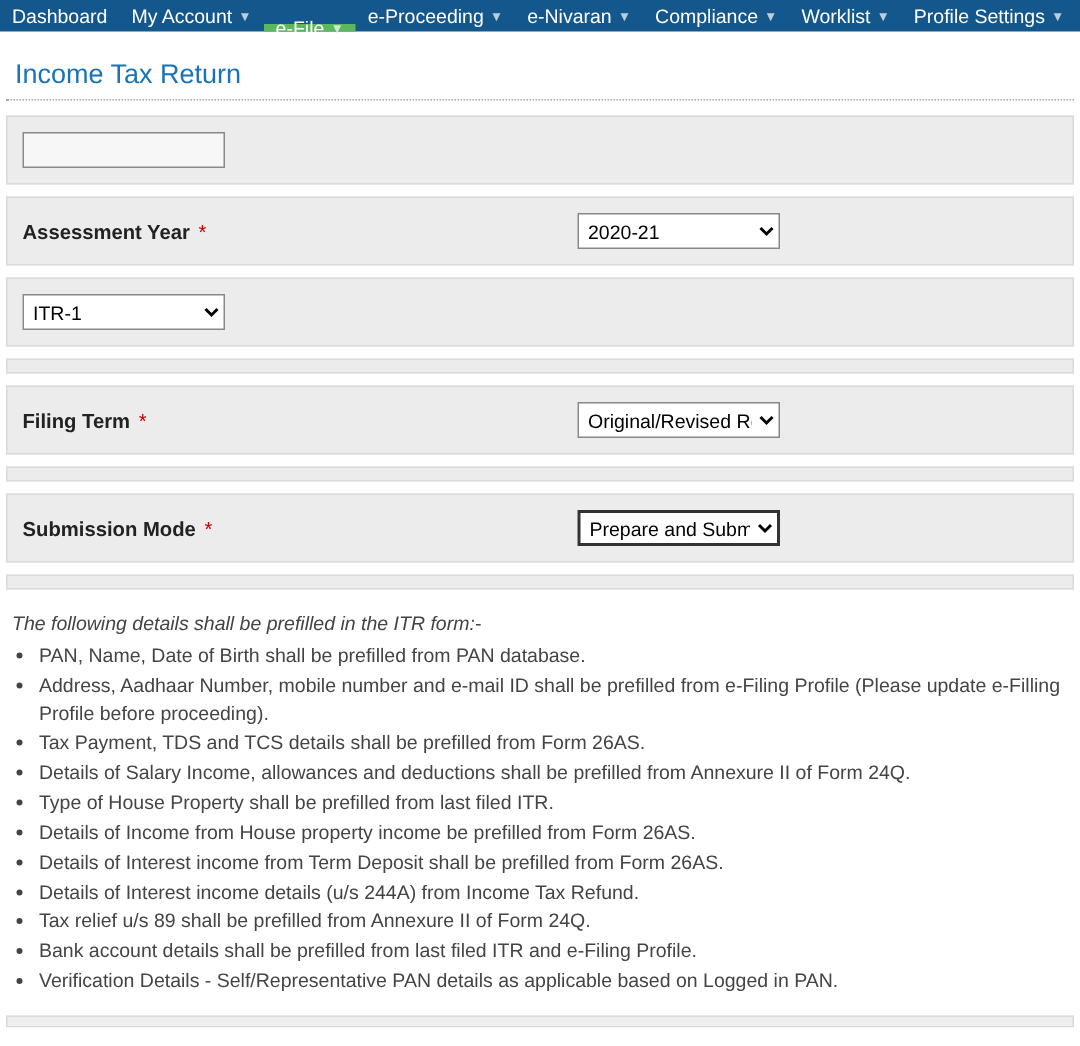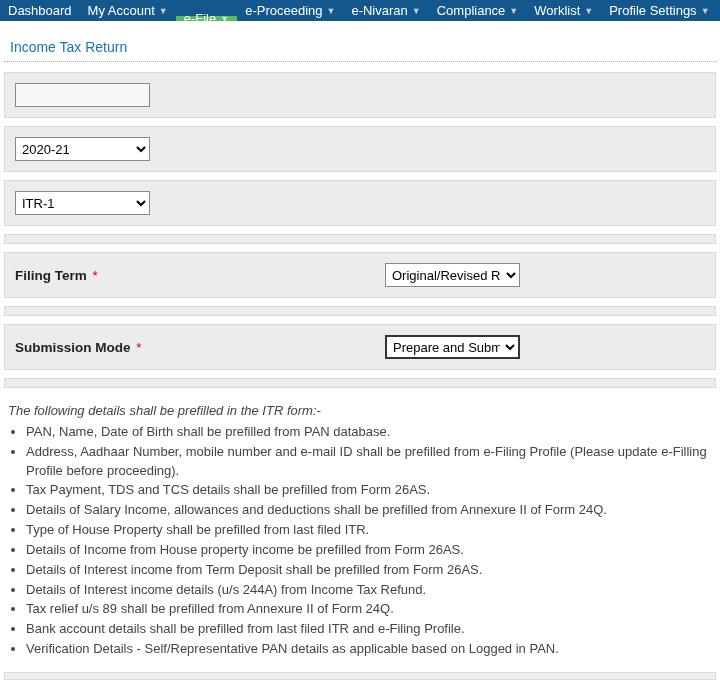--- a/index.html
+++ b/index.html
@@ -7,21 +7,21 @@
   
   
   .topnav { background: #14578c; display: flex; align-items: stretch; height: 21px; }
   .topnav .nav-item { color: #fff; padding: 0 8px; display: flex; align-items: center; font-size: 13px; cursor: pointer; white-space: nowrap; }
   .topnav .nav-item.active { background: #5cb85c; margin-top: 16px; }
   .topnav .nav-item .caret { margin-left: 4px; font-size: 9px; color: #bcd; }
   .topnav .nav-item.active .caret { color: #cfe8cf; }
 
   
   .page-title-wrap { padding: 18px 6px 6px 6px; border-bottom: 1px dotted #aaa; margin: 0 4px 10px 4px; }
-  .page-title { color: #1a73b7; font-size: 14px; font-weight: normal; }
+  .page-title { color: #1a73b7; font-size: 18px; font-weight: normal; }
 
   
   .form-area { padding: 0 4px; }
   .form-row { background: #ececec; border: 1px solid #d9d9d9; padding: 10px 10px; display: flex; align-items: center; margin-bottom: 8px; }
   .form-row .label { width: 370px; font-weight: bold; color: #222; font-size: 13.5px; }
   .form-row .label .req { color: #c00; font-weight: normal; margin-left: 2px; }
   .form-row .field select, .form-row .field input[type=text] { width: 135px; height: 24px; font-size: 13px; border: 1px solid #888; background: #fff; padding: 1px 2px; }
   .form-row .field input[type=text] { background: #f7f7f7; }
   .form-row.wide-select .field select { width: 135px; }
   .spacer-bar { height: 10px; background: #ececec; border: 1px solid #d9d9d9; margin-bottom: 8px; }
@@ -81,20 +81,21 @@
 
 <div class="form-area">
 
   <div class="form-row">
     <div class="field">
       <input type="text" readonly="" value="" style="">
     </div>
   </div>
 
   <div class="form-row">
+    <div class="label"><span>Assessment Year</span> <span class="req">*</span></div>
     <div class="field">
       <select><option>2020-21</option></select>
     </div>
   </div>
 
   <div class="form-row">
     <div class="field">
       <select><option>ITR-1</option></select>
     </div>
   </div>

